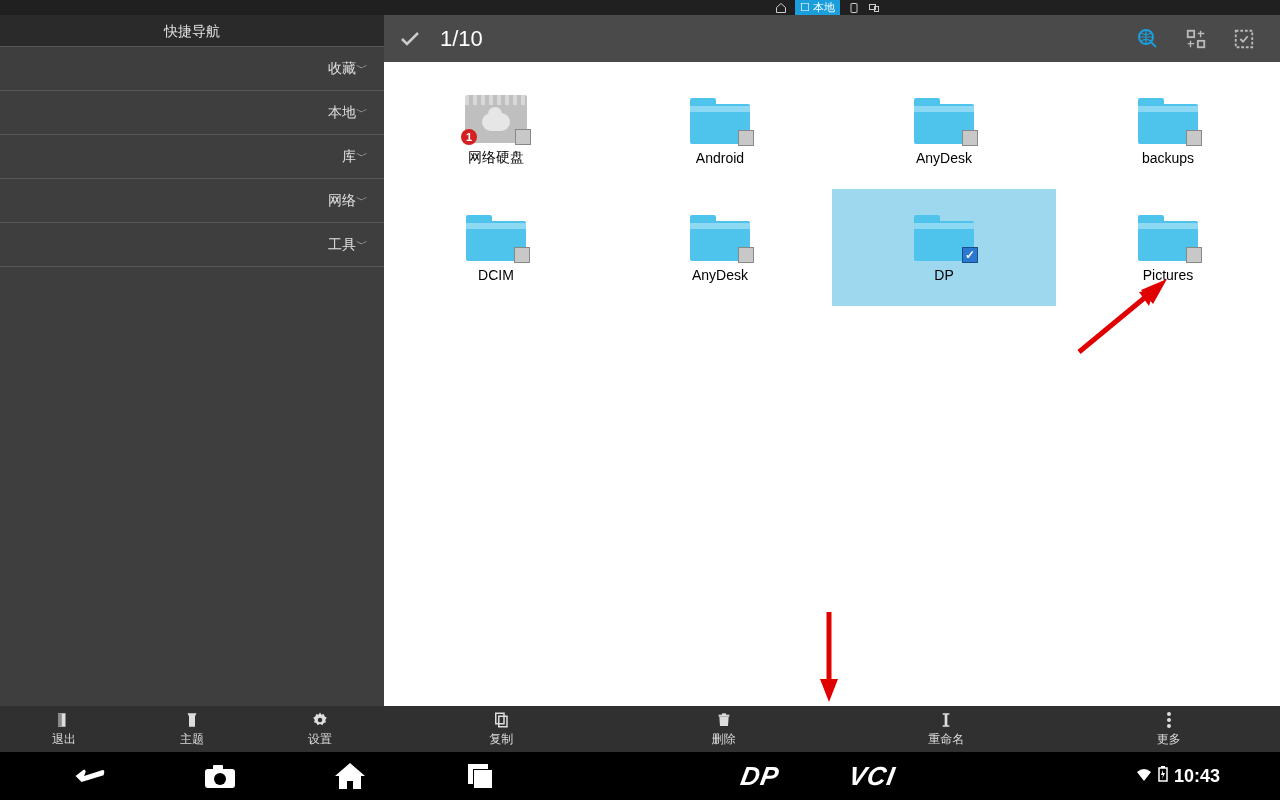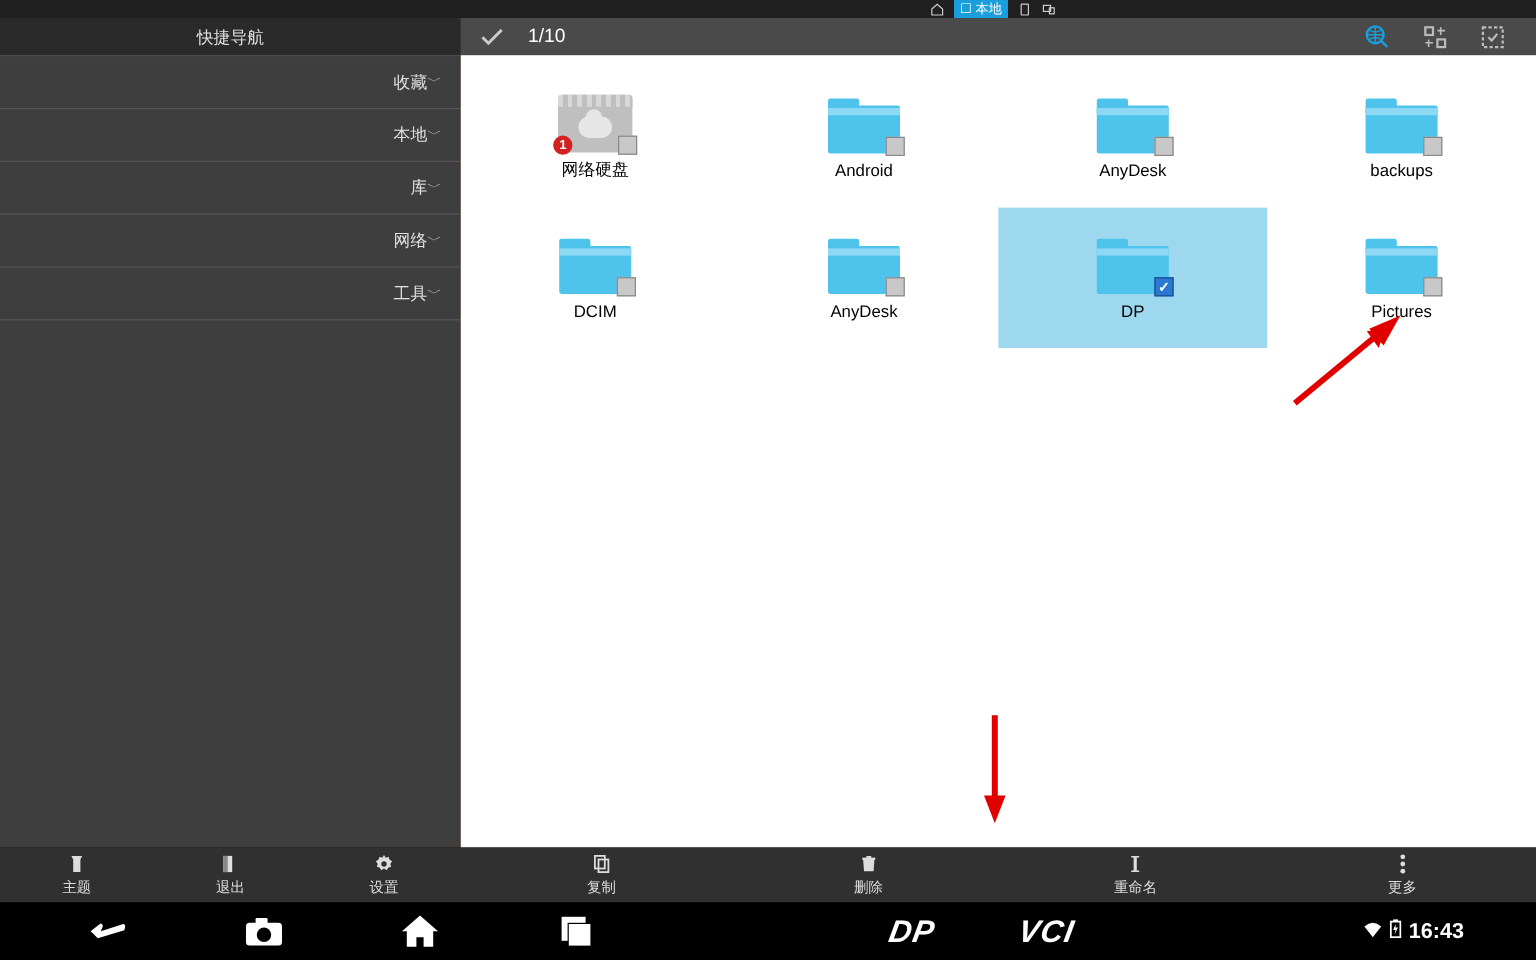--- a/index.html
+++ b/index.html
@@ -17,21 +17,21 @@
   .main { flex: 1; display: flex; background: #c2410c; }
 
   
   .sidebar { width: 384px; background: #3e3e3e; color: #e0e0e0; display: flex; flex-direction: column; }
   .sidebar-title { height: 32px; background: #2a2a2a; text-align: center; line-height: 32px; font-size: 14px; border-bottom: 1px solid #555; }
   .sidebar-item { height: 44px; display: flex; align-items: center; justify-content: flex-end; padding: 0 16px; font-size: 14px; border-bottom: 1px solid #555; cursor: pointer; }
   .chevron { color: #aaa; font-size: 12px; }
 
   
   .content { flex: 1; display: flex; flex-direction: column; background: #404040; }
-  .content-header { height: 31px; background: #4a4a4a; display: flex; align-items: center; padding: 0 12px; color: #fff; font-size: 16px; }
+  .content-header { height: 47px; background: #4a4a4a; display: flex; align-items: center; padding: 0 12px; color: #fff; font-size: 22px; }
   .check-head { width: 28px; height: 28px; margin-right: 16px; display: flex; align-items: center; justify-content: center; }
   .spacer { flex: 1; }
   .head-btn { width: 48px; height: 40px; display: flex; align-items: center; justify-content: center; cursor: pointer; }
 
   .grid-wrap { flex: 1; background: #fff; position: relative; overflow: hidden; }
   .grid { display: grid; grid-template-columns: repeat(4, 1fr); padding: 10px 0; }
   .cell { height: 117px; display: flex; flex-direction: column; align-items: center; justify-content: center; position: relative; cursor: pointer; }
   .cell.selected { background: #9ed8ef; }
   .folder-icon { width: 60px; height: 48px; position: relative; }
   .folder-body { position: absolute; bottom: 0; width: 60px; height: 40px; background: #4ec3ec; border-radius: 2px; }
@@ -245,33 +245,33 @@
         <div class="ghost-dot"></div>
       </div>
     </div>
   </div>
 
   <div class="toolbar">
     <div class="tool-seg" style="flex:0 0 384px;">
       <div class="tool-btn">
         <span class="tool-ico">
             <svg width="18" height="18" viewBox="0 0 24 24">
-              <path d="M6 3h12l-2 4v3H8V7z M8 10h8v11H8z" fill="#ddd"></path>
-            </svg>
-          </span>
-        <span>主题</span>
-      </div>
-      <div class="tool-btn">
-        <span class="tool-ico">
-            <svg width="18" height="18" viewBox="0 0 24 24">
               <rect x="4" y="3" width="10" height="18" fill="#ddd"></rect>
               <rect x="4" y="3" width="5" height="18" fill="#888"></rect>
             </svg>
           </span>
         <span>退出</span>
+      </div>
+      <div class="tool-btn">
+        <span class="tool-ico">
+            <svg width="18" height="18" viewBox="0 0 24 24">
+              <path d="M6 3h12l-2 4v3H8V7z M8 10h8v11H8z" fill="#ddd"></path>
+            </svg>
+          </span>
+        <span>主题</span>
       </div>
       <div class="tool-btn">
         <span class="tool-ico">
             <svg width="18" height="18" viewBox="0 0 24 24">
               <circle cx="12" cy="12" r="3" fill="#303030"></circle>
               <path d="M12 2l2 3 3-1 1 3 3 2-2 3 1 3-3 1-2 3-3-2-3 2-2-3-3-1 1-3-2-3 3-2 1-3 3 1z" fill="#ddd"></path>
               <circle cx="12" cy="12" r="3" fill="#303030"></circle>
             </svg>
           </span>
         <span>设置</span>
@@ -352,16 +352,16 @@
     </div>
     <div class="nav-right">
       <span><svg width="16" height="14" viewBox="0 0 16 14">
             <path d="M8 13 L1 4 Q8 -2 15 4 Z" fill="#fff"></path>
           </svg></span>
       <span><svg width="10" height="16" viewBox="0 0 10 16">
             <rect x="1" y="2" width="8" height="13" fill="none" stroke="#fff" stroke-width="1.5"></rect>
             <rect x="3" y="0" width="4" height="2" fill="#fff"></rect>
             <path d="M5 4 L3 9 H5 L4 13 L7 7 H5 Z" fill="#fff"></path>
           </svg></span>
-      <span>16:43</span>
+      <span>10:43</span>
     </div>
   </div>
 </div>
 
 </body></html>

